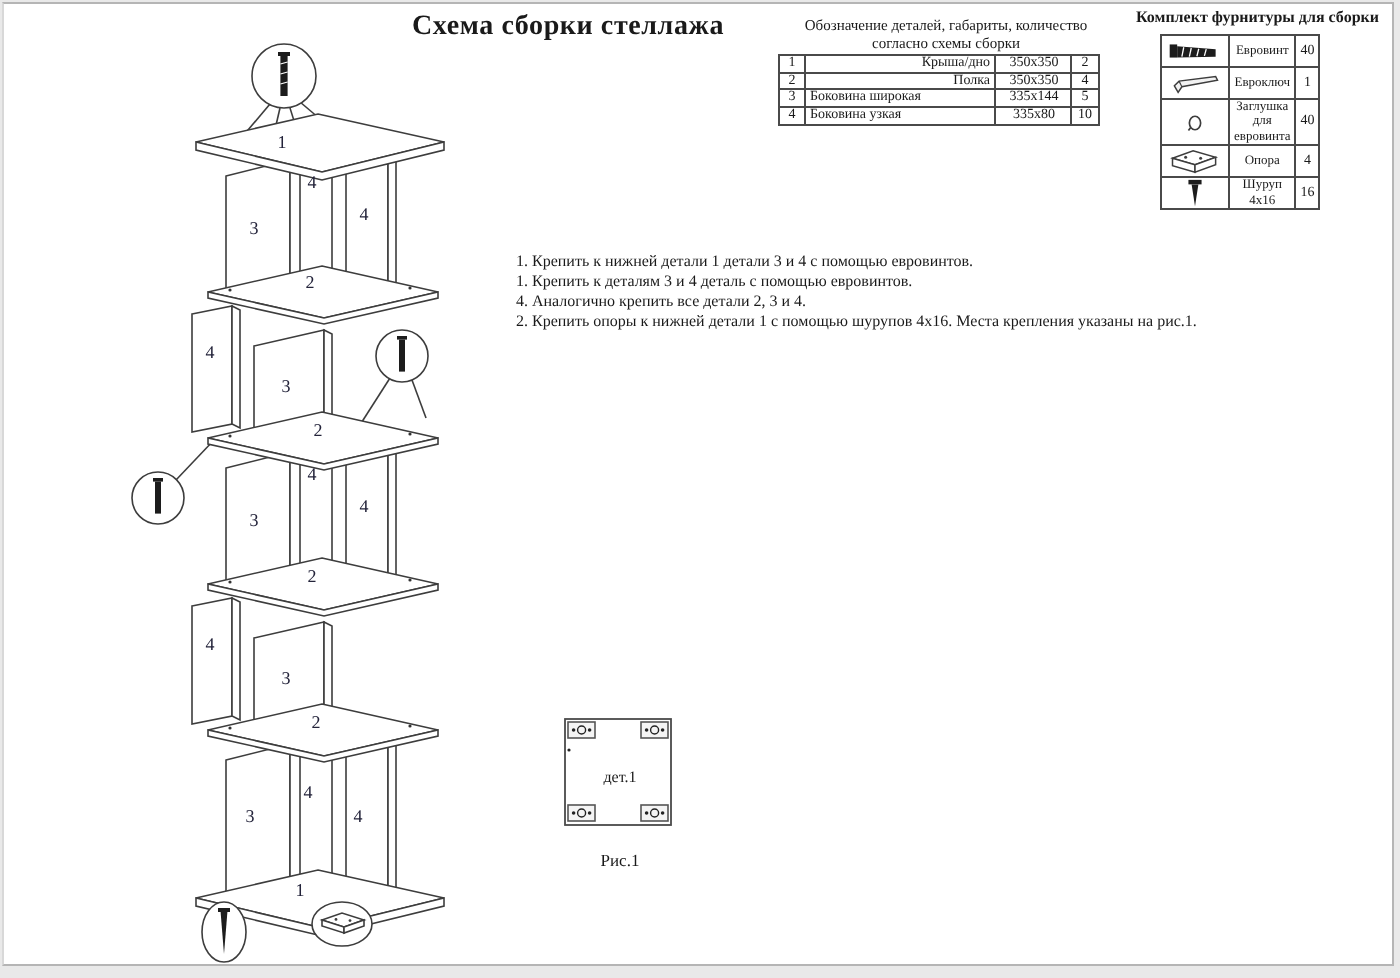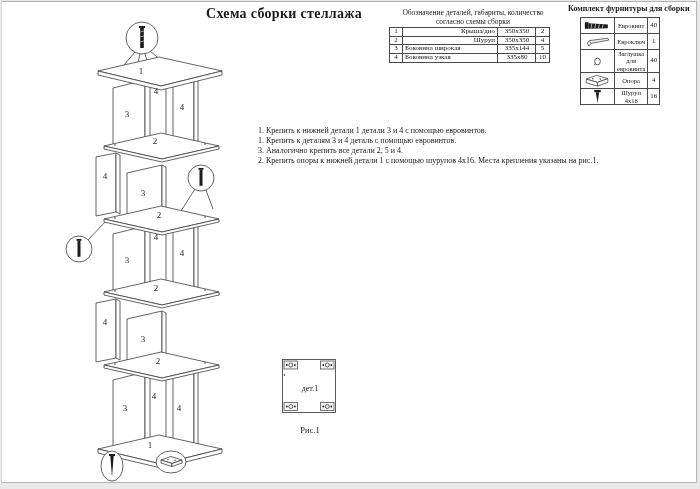--- a/index.html
+++ b/index.html
@@ -48,21 +48,21 @@
   <table class="parts-table">
     <tbody>
         <tr>
       <td class="n">1</td>
       <td class="nm c">Крыша/дно</td>
       <td class="sz">350x350</td>
       <td class="q">2</td>
     </tr>
     <tr>
       <td class="n">2</td>
-      <td class="nm c">Шуруп</td>
+      <td class="nm c">Полка</td>
       <td class="sz">350x350</td>
       <td class="q">4</td>
     </tr>
     <tr>
       <td class="n">3</td>
       <td class="nm">Боковина широкая</td>
       <td class="sz">335x144</td>
       <td class="q">5</td>
     </tr>
     <tr>
@@ -136,21 +136,21 @@
       </td>
       <td class="nm">Шуруп 4x16</td>
       <td class="q">16</td>
     </tr>
   </tbody>
     </table>
 
   <div class="instructions">
     <div>1. Крепить к нижней детали 1 детали 3 и 4 с помощью евровинтов.</div>
     <div>1. Крепить к деталям 3 и 4 деталь с помощью евровинтов.</div>
-    <div>3. Аналогично крепить все детали 2, 5 и 4.</div>
+    <div>4. Аналогично крепить все детали 2, 3 и 4.</div>
     <div>2. Крепить опоры к нижней детали 1 с помощью шурупов 4x16. Места крепления указаны на рис.1.</div>
   </div>
 
   <svg class="diagram" width="195" height="470" viewBox="0 0 195 470">
 
     <g class="ln">
       <path d="M80,38 L58,64"></path>
         <path d="M85,40 L78,70"></path>
         <path d="M90,40 L100,72"></path>
         <path d="M95,37 L127,64"></path>

